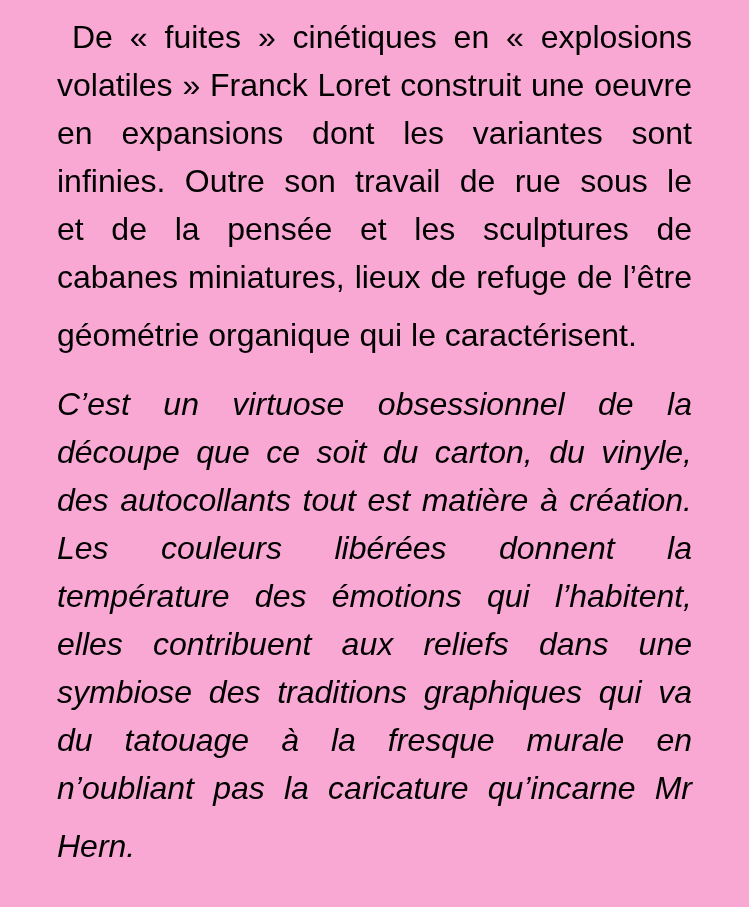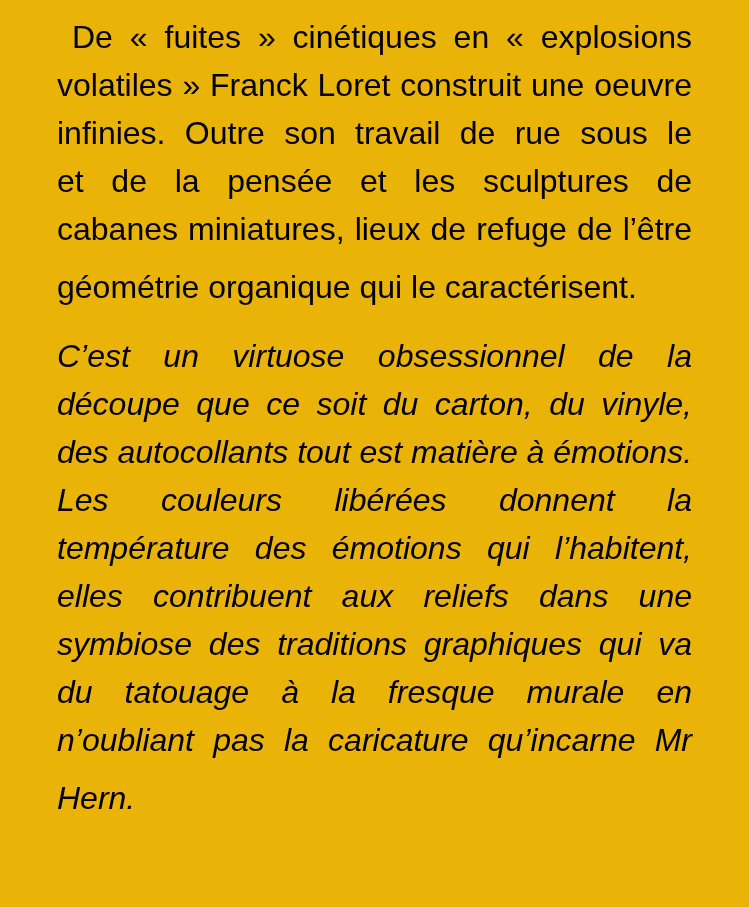--- a/index.html
+++ b/index.html
@@ -12,21 +12,21 @@
     height: 907px;
     overflow: hidden;
     font-family: "Liberation Sans", "DejaVu Sans", sans-serif;
     color: #000000;
   }
   .page {
     box-sizing: border-box;
     width: 749px;
     height: 907px;
     padding: 13px 57px 0 57px;
-    background: #eab308;
+    background: #f9a8d4;
   }
   .para {
     margin: 0;
     padding: 0;
   }
   .para + .para {
     margin-top: 21px;
     font-style: italic;
   }
   .line {
@@ -52,30 +52,31 @@
   }
 </style>
 </head>
 <body>
 
 <div class="page">
 
   <div class="para">
     <div class="line indent">De « fuites » cinétiques en « explosions</div>
     <div class="line">volatiles » Franck Loret construit une oeuvre</div>
+    <div class="line">en expansions dont les variantes sont</div>
     <div class="line">infinies. Outre son travail de rue sous le</div>
     <div class="line">et de la pensée et les sculptures de</div>
     <div class="line">cabanes miniatures, lieux de refuge de l’être</div>
     <div class="line last">géométrie organique qui le caractérisent.</div>
   </div>
 
   <div class="para">
     <div class="line">C’est un virtuose obsessionnel de la</div>
     <div class="line">découpe que ce soit du carton, du vinyle,</div>
-    <div class="line">des autocollants tout est matière à émotions.</div>
+    <div class="line">des autocollants tout est matière à création.</div>
     <div class="line">Les couleurs libérées donnent la</div>
     <div class="line">température des émotions qui l’habitent,</div>
     <div class="line">elles contribuent aux reliefs dans une</div>
     <div class="line">symbiose des traditions graphiques qui va</div>
     <div class="line">du tatouage à la fresque murale en</div>
     <div class="line">n’oubliant pas la caricature qu’incarne Mr</div>
     <div class="line last">Hern.</div>
   </div>
 
 </div>

